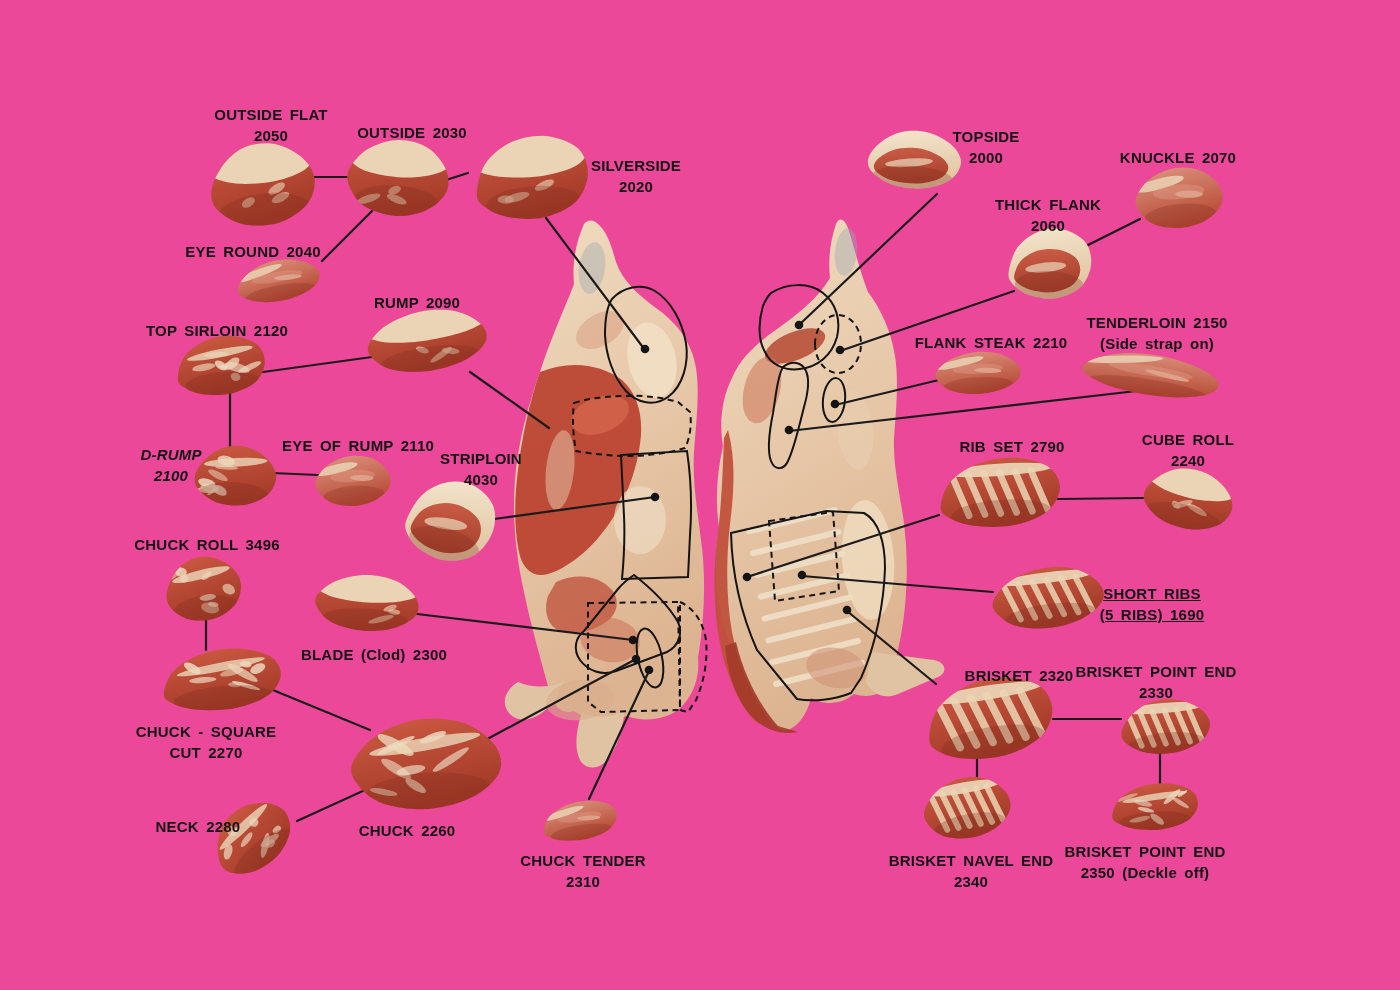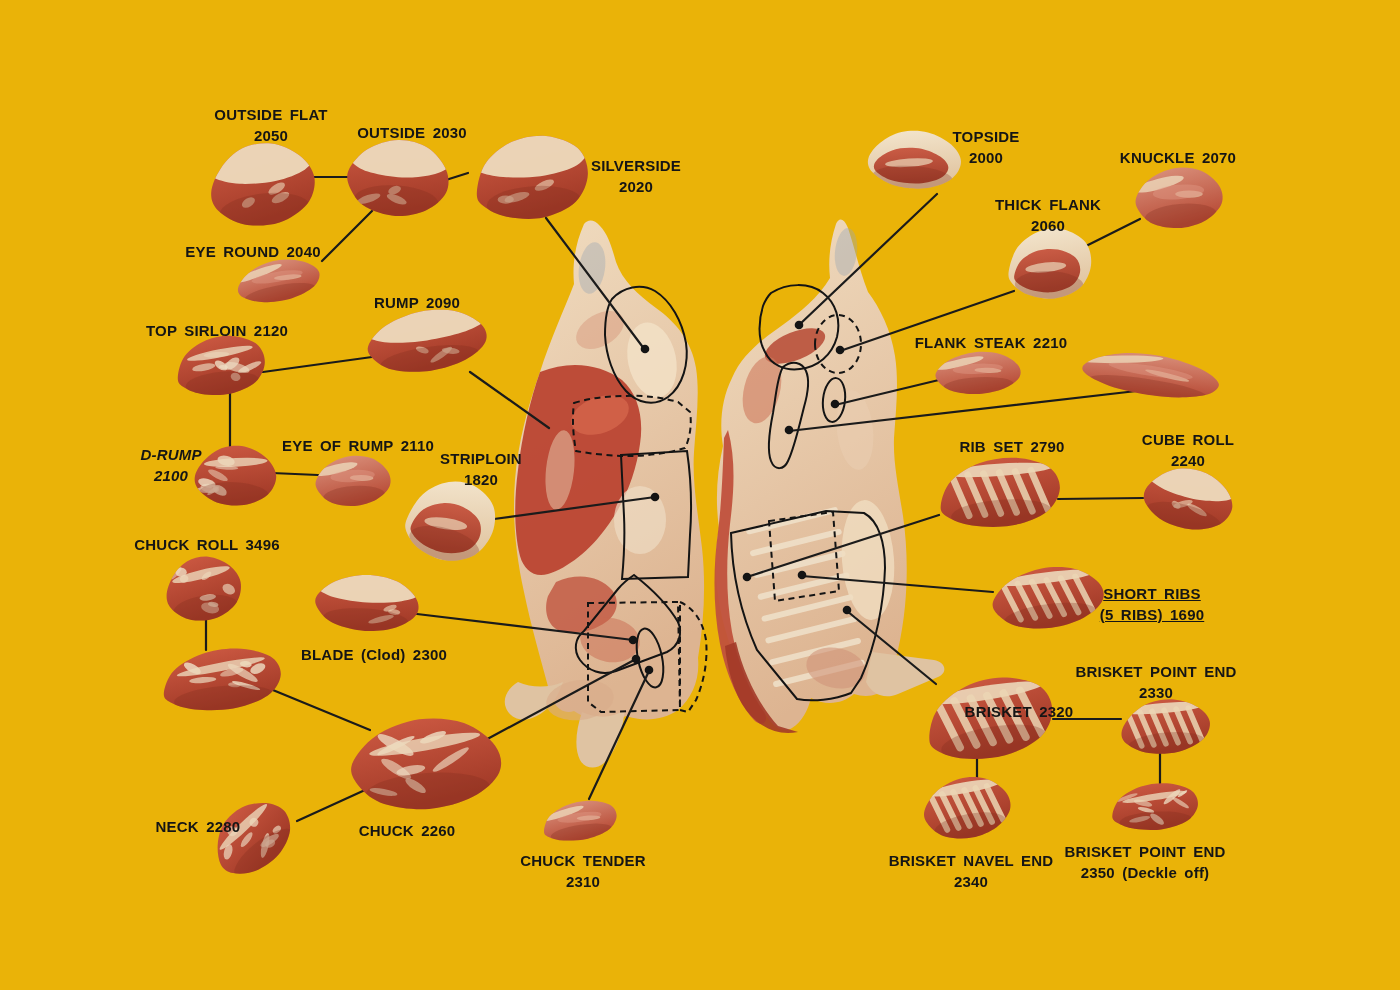--- a/index.html
+++ b/index.html
@@ -1,16 +1,16 @@
 <!DOCTYPE html>
 <html><head>
 <meta charset="utf-8">
 <style>
   html,body{margin:0;padding:0;background:#ffffff;}
-  .stage{position:relative;width:1400px;height:990px;background:#eab308;overflow:hidden;
+  .stage{position:relative;width:1400px;height:990px;background:#ec4899;overflow:hidden;
          font-family:"Liberation Sans",sans-serif;}
   #diagram-svg{position:absolute;left:0;top:0;}
   #labels{position:absolute;left:0;top:0;width:1400px;height:990px;pointer-events:none;}
   .cut-label{position:absolute;transform:translateX(-50%);text-align:center;
              font-weight:700;font-size:15px;line-height:1.38;color:#151515;
              letter-spacing:.2px;word-spacing:3px;white-space:pre-line;}
 </style>
 </head>
 <body>
 
@@ -527,39 +527,43 @@
       <div class="cut-label" style="left: 412px; top: 123px;">OUTSIDE 2030</div>
       <div class="cut-label" style="left: 636px; top: 156px;">SILVERSIDE
 2020</div>
       <div class="cut-label" style="left: 253px; top: 242px;">EYE ROUND 2040</div>
       <div class="cut-label" style="left: 417px; top: 293px; text-align: right;">RUMP 2090</div>
       <div class="cut-label" style="left: 217px; top: 321px;">TOP SIRLOIN 2120</div>
       <div class="cut-label" style="left: 171px; top: 445px; font-style: italic;">D-RUMP
 2100</div>
       <div class="cut-label" style="left: 358px; top: 436px;">EYE OF RUMP 2110</div>
       <div class="cut-label" style="left: 481px; top: 449px;">STRIPLOIN
-1820</div>
+4030</div>
       <div class="cut-label" style="left: 207px; top: 535px;">CHUCK ROLL 3496</div>
       <div class="cut-label" style="left: 374px; top: 645px;">BLADE (Clod) 2300</div>
+      <div class="cut-label" style="left: 206px; top: 722px;">CHUCK - SQUARE
+CUT 2270</div>
       <div class="cut-label" style="left: 198px; top: 817px;">NECK 2280</div>
       <div class="cut-label" style="left: 407px; top: 821px;">CHUCK 2260</div>
       <div class="cut-label" style="left: 583px; top: 851px;">CHUCK TENDER
 2310</div>
       <div class="cut-label" style="left: 986px; top: 127px;">TOPSIDE
 2000</div>
       <div class="cut-label" style="left: 1178px; top: 148px;">KNUCKLE 2070</div>
       <div class="cut-label" style="left: 1048px; top: 195px;">THICK FLANK
 2060</div>
+      <div class="cut-label" style="left: 1157px; top: 313px;">TENDERLOIN 2150
+(Side strap on)</div>
       <div class="cut-label" style="left: 991px; top: 333px;">FLANK STEAK 2210</div>
       <div class="cut-label" style="left: 1012px; top: 437px;">RIB SET 2790</div>
       <div class="cut-label" style="left: 1188px; top: 430px;">CUBE ROLL
 2240</div>
       <div class="cut-label" style="left: 1152px; top: 584px; text-decoration: underline;">SHORT RIBS
 (5 RIBS) 1690</div>
-      <div class="cut-label" style="left: 1019px; top: 666px; margin-top: 36px;">BRISKET 2320</div>
+      <div class="cut-label" style="left: 1019px; top: 666px;">BRISKET 2320</div>
       <div class="cut-label" style="left: 1156px; top: 662px;">BRISKET POINT END
 2330</div>
       <div class="cut-label" style="left: 971px; top: 851px;">BRISKET NAVEL END
 2340</div>
       <div class="cut-label" style="left: 1145px; top: 842px;">BRISKET POINT END
 2350 (Deckle off)</div>
     </div>
 </div>
 
 </body></html>

